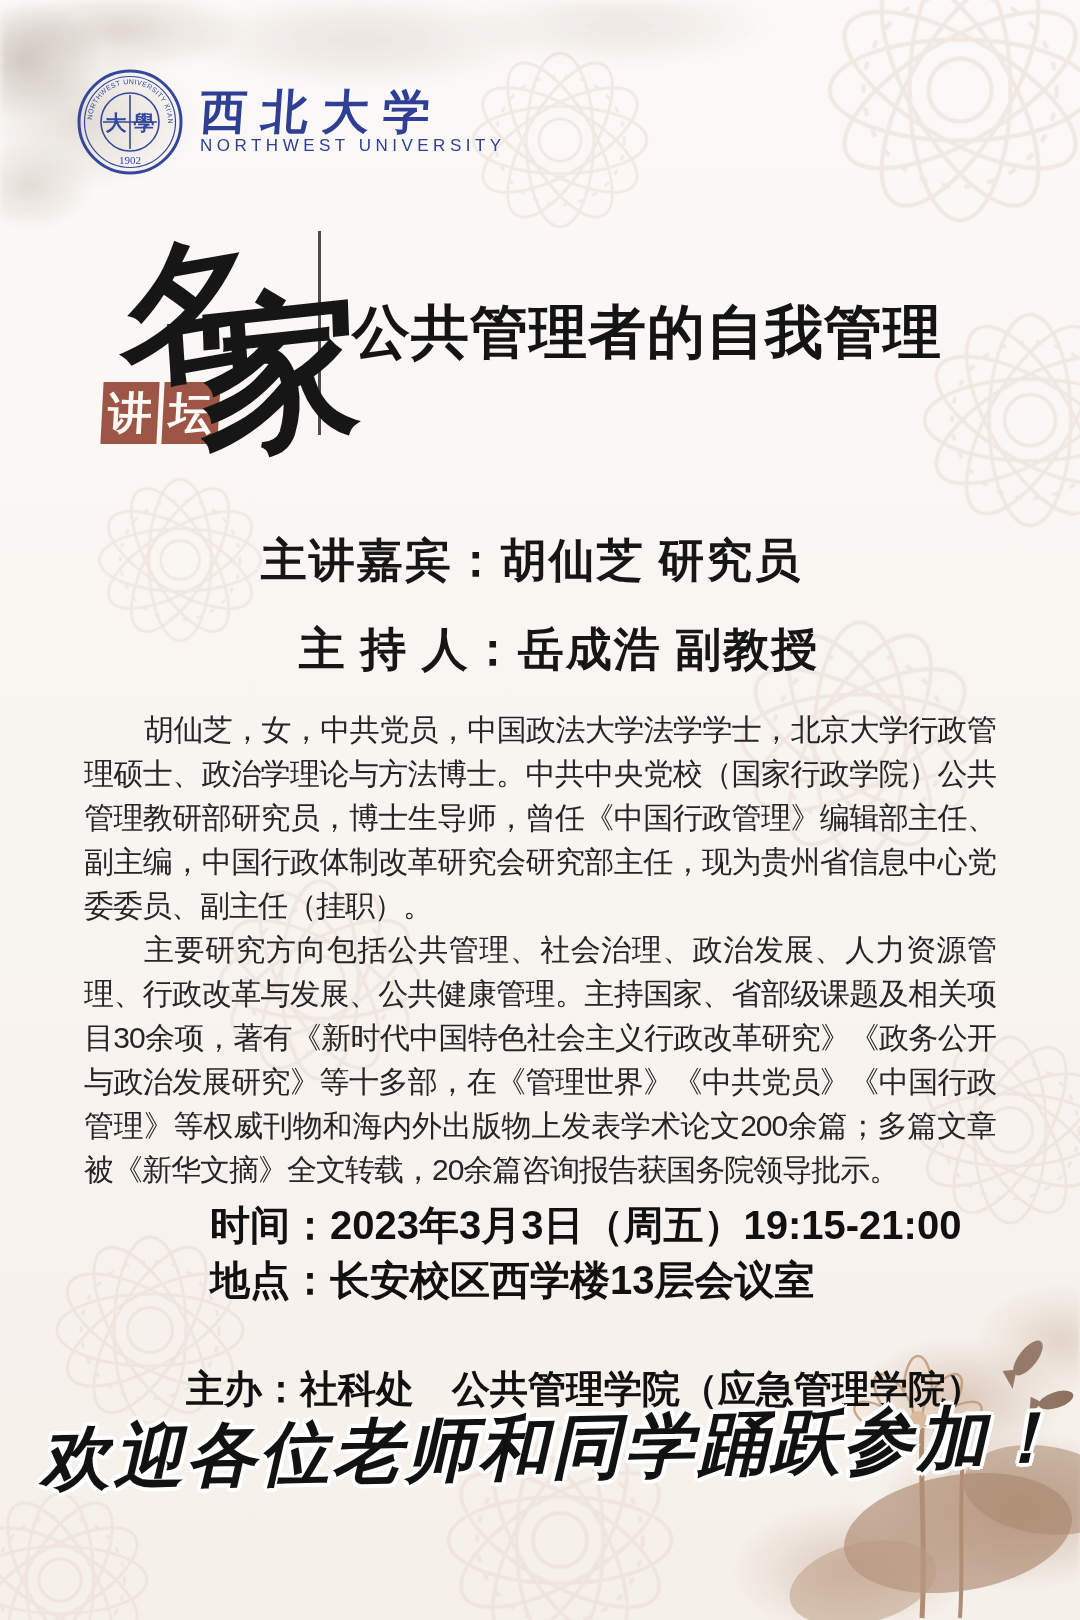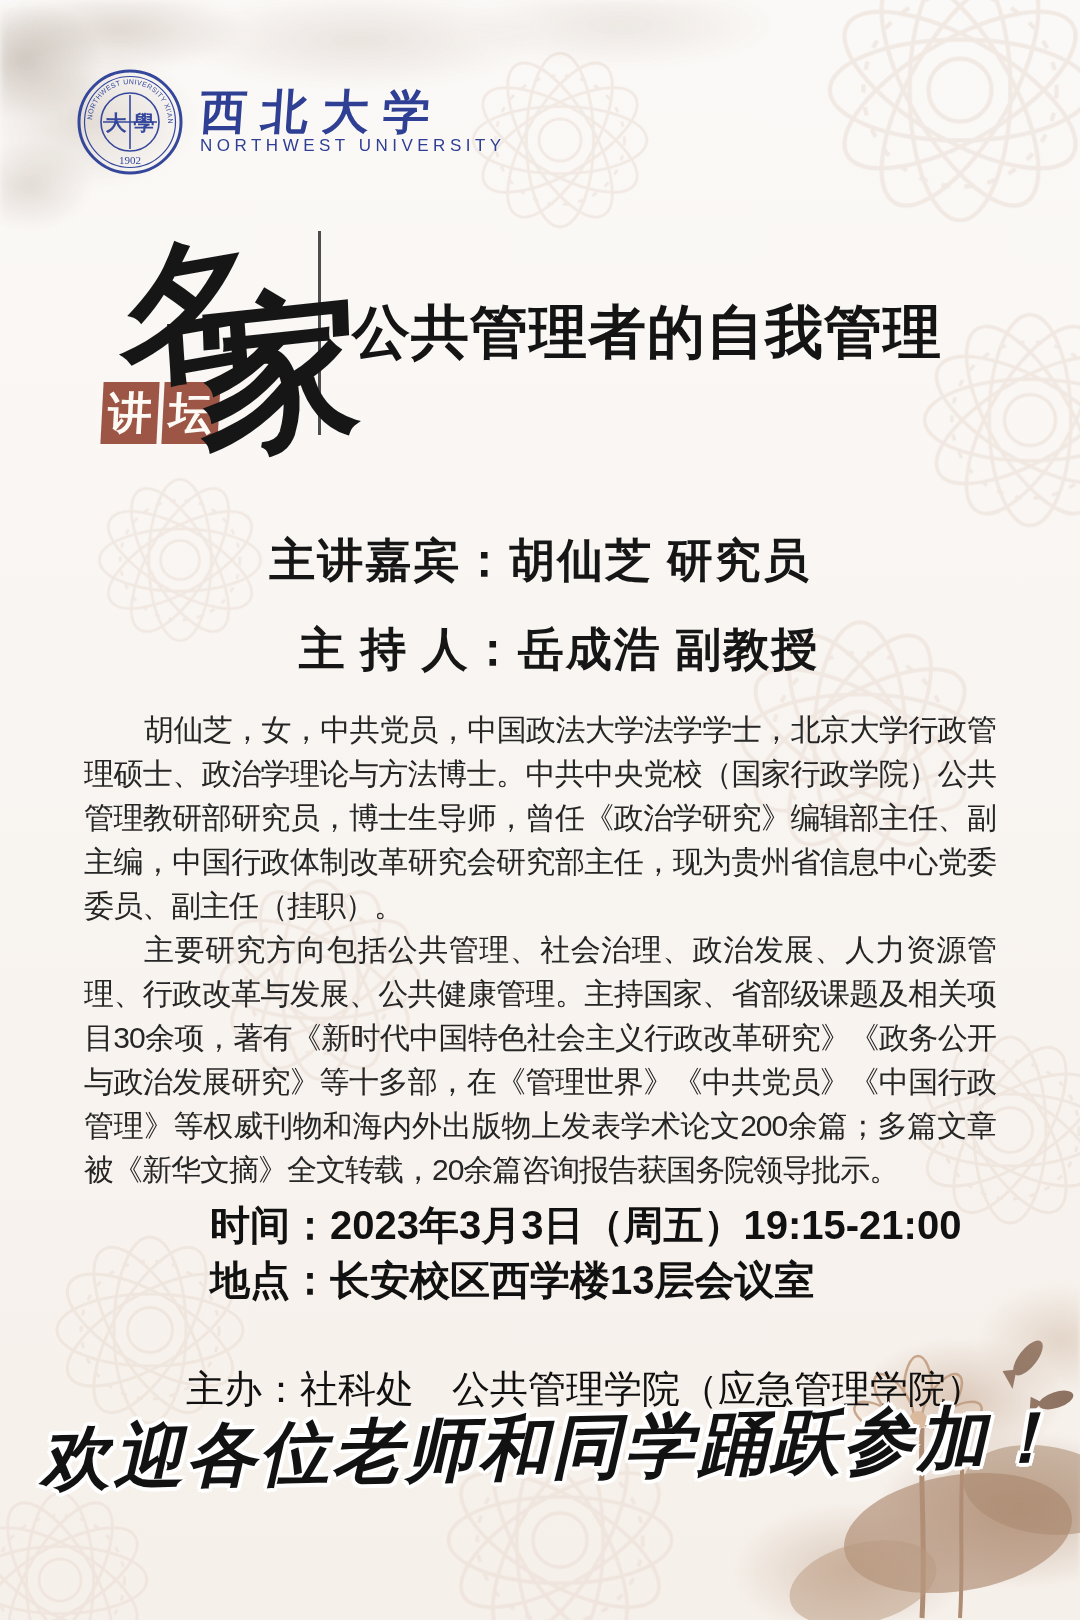--- a/index.html
+++ b/index.html
@@ -69,37 +69,37 @@
     position:absolute;left:352px;top:294px;margin:0;
     font-family:"Liberation Serif","DejaVu Serif",serif;
     font-size:58px;font-weight:900;letter-spacing:1px;color:#141414;white-space:nowrap;
   }
 
   
   .speakers{position:absolute;left:0;right:0;top:530px;text-align:center;}
   .speakers .inner{display:inline-block;text-align:left;}
   .speaker-line{
     font-family:"Liberation Serif","DejaVu Serif",serif;
-    font-weight:900;font-size:46px;color:#161616;letter-spacing:2px;white-space:nowrap;text-align:center;
+    font-weight:900;font-size:46px;color:#161616;letter-spacing:2px;white-space:nowrap;
   }
   .speaker-line + .speaker-line{margin-top:27px;margin-left:38px;}
 
   
   .bio{position:absolute;left:84px;width:912px;top:708px;}
   .bio p{
     margin:0;text-indent:2em;font-size:30px;line-height:44px;letter-spacing:-1px;
     color:#262626;text-align:justify;
   }
 
   
   .meta{position:absolute;left:210px;top:1198px;}
   .meta-line{font-size:40px;font-weight:bold;color:#111;white-space:nowrap;letter-spacing:0;}
   .meta-line + .meta-line{}
   .organizer{
-    position:absolute;left:186px;top:1364px;font-size:38px;font-weight:normal;color:#111;
+    position:absolute;left:186px;top:1364px;font-size:38px;font-weight:bold;color:#111;
     white-space:nowrap;
   }
 
   
   .welcome{
     position:absolute;left:40px;right:40px;top:1402px;text-align:center;z-index:4;
     font-family:"Liberation Serif","DejaVu Serif",serif;
     font-style:italic;font-weight:900;font-size:70px;letter-spacing:3px;color:#121212;
     transform:rotate(-1.2deg);white-space:nowrap;
     text-shadow:-4px 0 0 #fff,4px 0 0 #fff,0 -4px 0 #fff,0 4px 0 #fff,
@@ -199,21 +199,21 @@
   <h1 class="title">公共管理者的自我管理</h1>
 
   <div class="speakers">
     <div class="inner">
       <div class="speaker-line">主讲嘉宾：胡仙芝 研究员</div>
       <div class="speaker-line">主 持 人：岳成浩 副教授</div>
     </div>
   </div>
 
   <div class="bio">
-    <p>胡仙芝，女，中共党员，中国政法大学法学学士，北京大学行政管理硕士、政治学理论与方法博士。中共中央党校（国家行政学院）公共管理教研部研究员，博士生导师，曾任《政治学研究》编辑部主任、副主编，中国行政体制改革研究会研究部主任，现为贵州省信息中心党委委员、副主任（挂职）。</p>
+    <p>胡仙芝，女，中共党员，中国政法大学法学学士，北京大学行政管理硕士、政治学理论与方法博士。中共中央党校（国家行政学院）公共管理教研部研究员，博士生导师，曾任《中国行政管理》编辑部主任、副主编，中国行政体制改革研究会研究部主任，现为贵州省信息中心党委委员、副主任（挂职）。</p>
     <p>主要研究方向包括公共管理、社会治理、政治发展、人力资源管理、行政改革与发展、公共健康管理。主持国家、省部级课题及相关项目30余项，著有《新时代中国特色社会主义行政改革研究》《政务公开与政治发展研究》等十多部，在《管理世界》《中共党员》《中国行政管理》等权威刊物和海内外出版物上发表学术论文200余篇；多篇文章被《新华文摘》全文转载，20余篇咨询报告获国务院领导批示。</p>
   </div>
 
   <div class="meta">
     <div class="meta-line">时间：2023年3月3日（周五）19:15-21:00</div>
     <div class="meta-line">地点：长安校区西学楼13层会议室</div>
   </div>
   <div class="organizer">主办：社科处　公共管理学院（应急管理学院）</div>
 
   <div class="welcome">欢迎各位老师和同学踊跃参加！</div>

